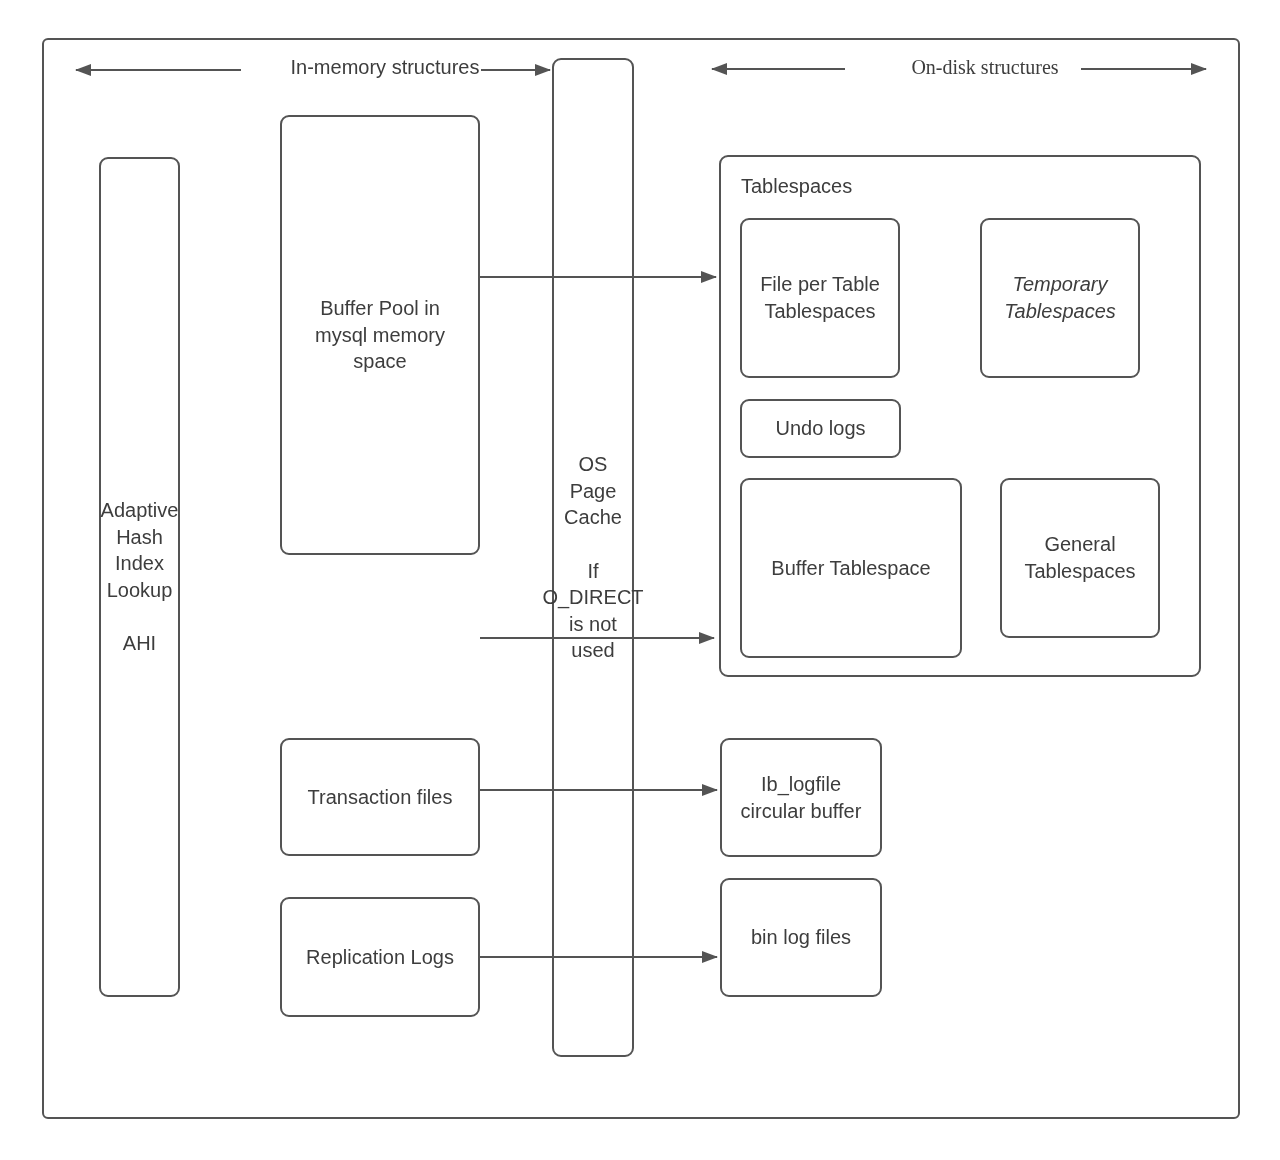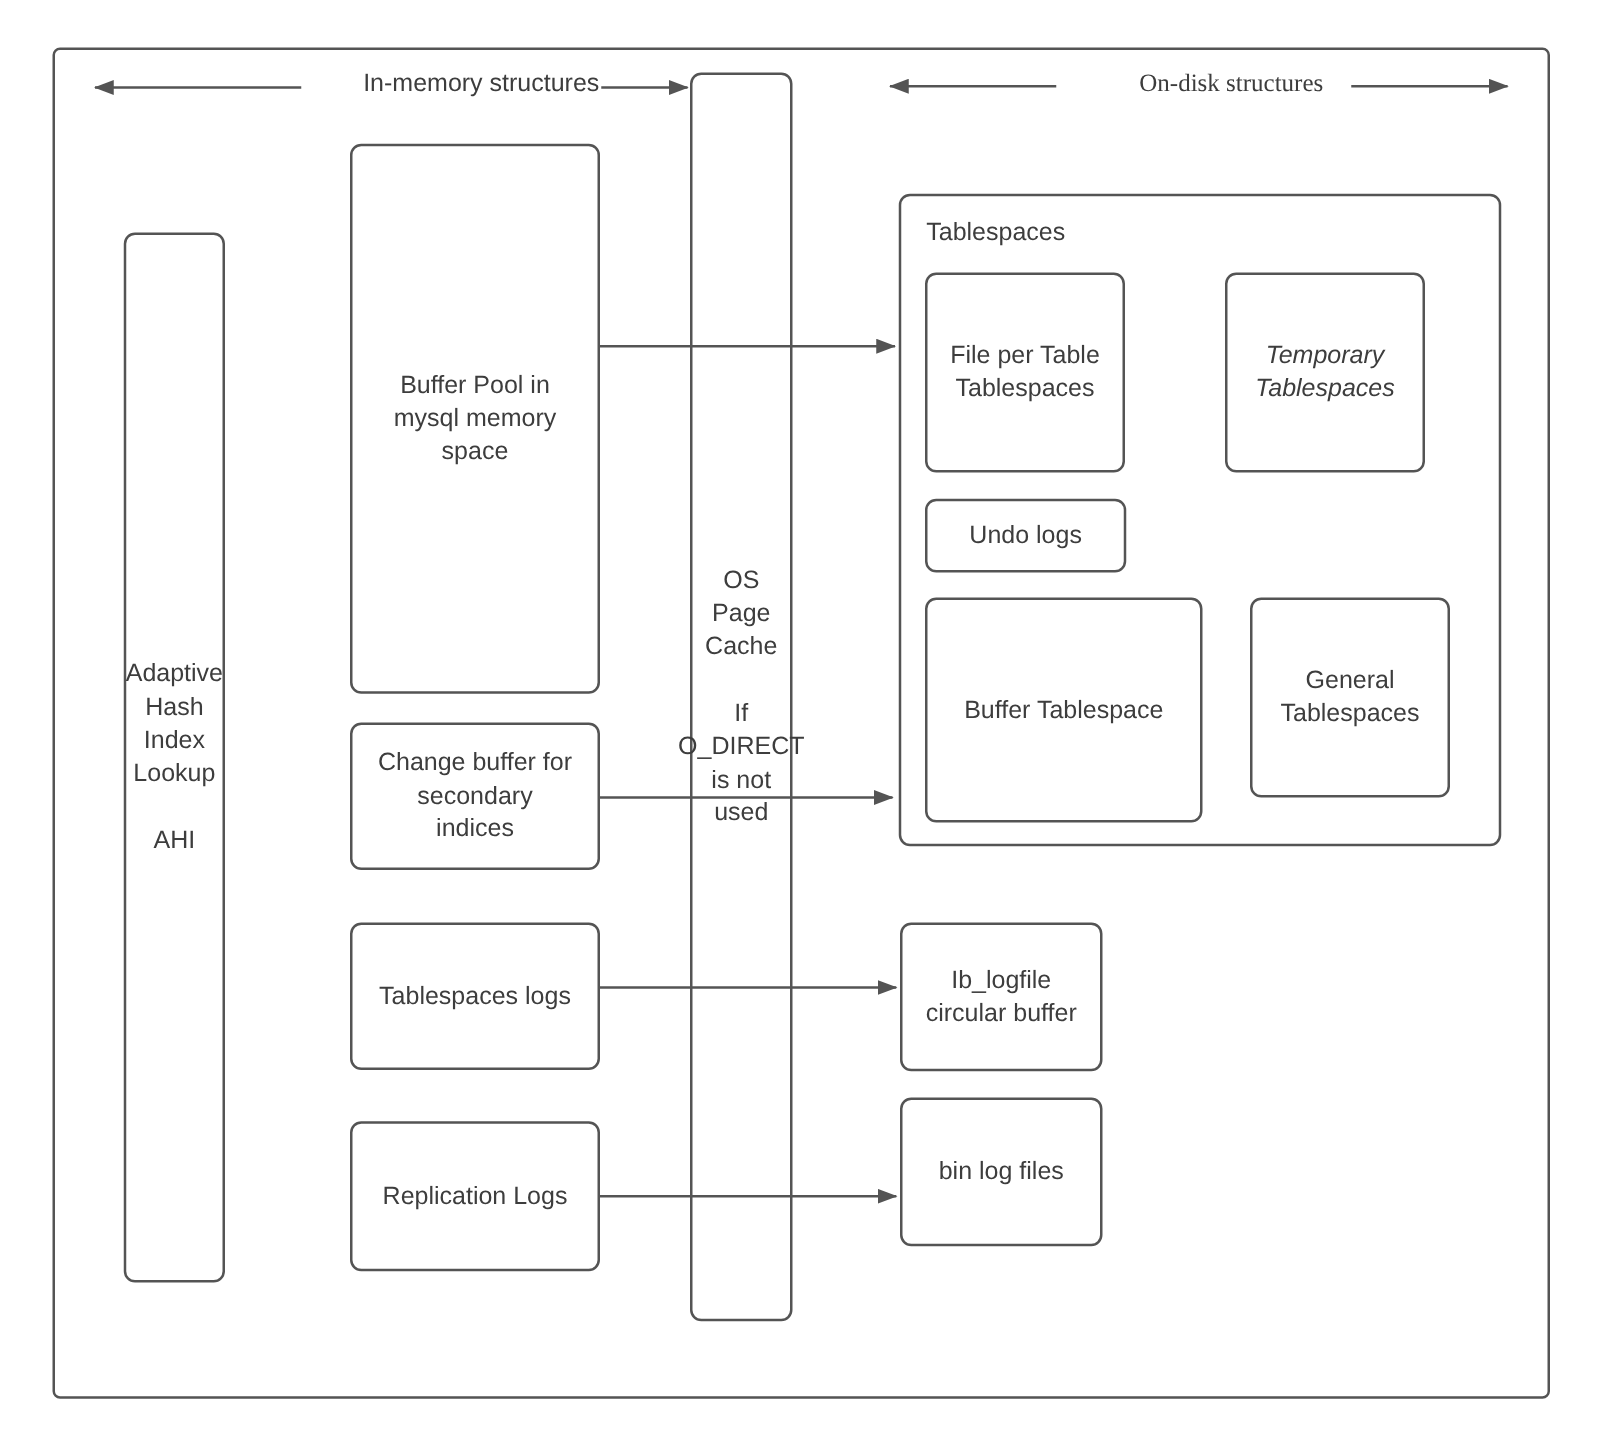--- a/index.html
+++ b/index.html
@@ -86,43 +86,38 @@
 </head>
 <body>
 
 <div class="stage">
 
   <div class="outer"></div>
 
   <div class="hdr-label" style="left:361px; top:56px;">In-memory structures</div>
   <div class="hdr-label" style="left:961px; top:56px;font-family:Liberation Serif, serif;">On-disk structures</div>
 
-  <div class="node" style="left:99px; top:157px; width:81px; height:840px;margin-top:29px;">
+  <div class="node" style="left:99px; top:157px; width:81px; height:840px;">
     <span class="lbl">Adaptive
 Hash
 Index
 Lookup
 
 AHI</span>
   </div>
 
   <div class="node" style="left:280px; top:115px; width:200px; height:440px;">
     <span class="lbl">Buffer Pool in
 mysql memory
 space</span>
   </div>
 
-  <div class="node" style="left:280px; top:578px; width:200px; height:118px;">
-    <span class="lbl">Change buffer for
-secondary
-indices</span>
-  </div>
 
   <div class="node" style="left:280px; top:738px; width:200px; height:118px;">
-    <span class="lbl">Tablespaces logs</span>
+    <span class="lbl">Transaction files</span>
   </div>
 
   <div class="node" style="left:280px; top:897px; width:200px; height:120px;">
     <span class="lbl">Replication Logs</span>
   </div>
 
   <div class="node" style="left:552px; top:58px; width:82px; height:999px;align-items:center;">
     <span class="lbl">OS
 Page
 Cache

